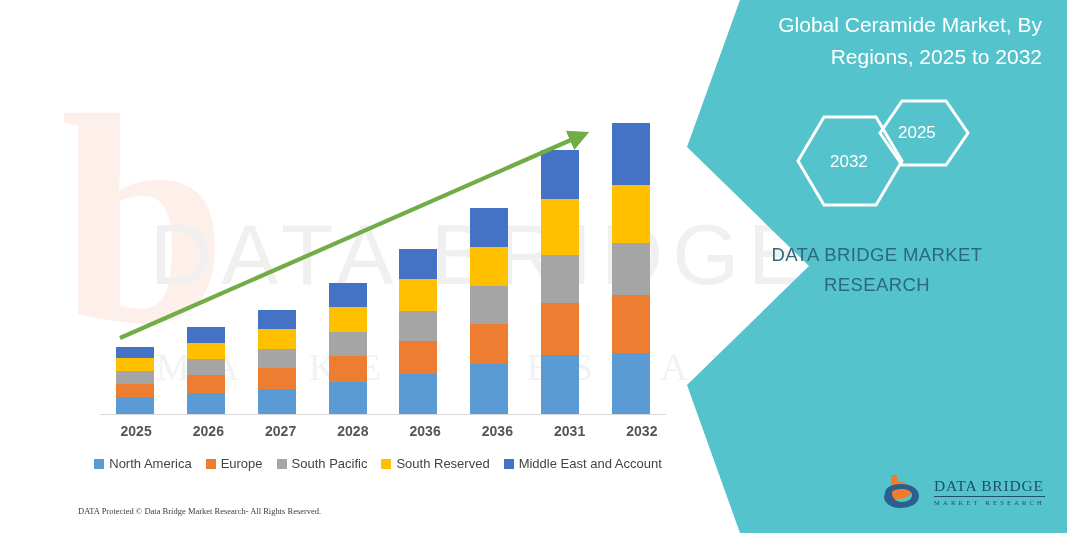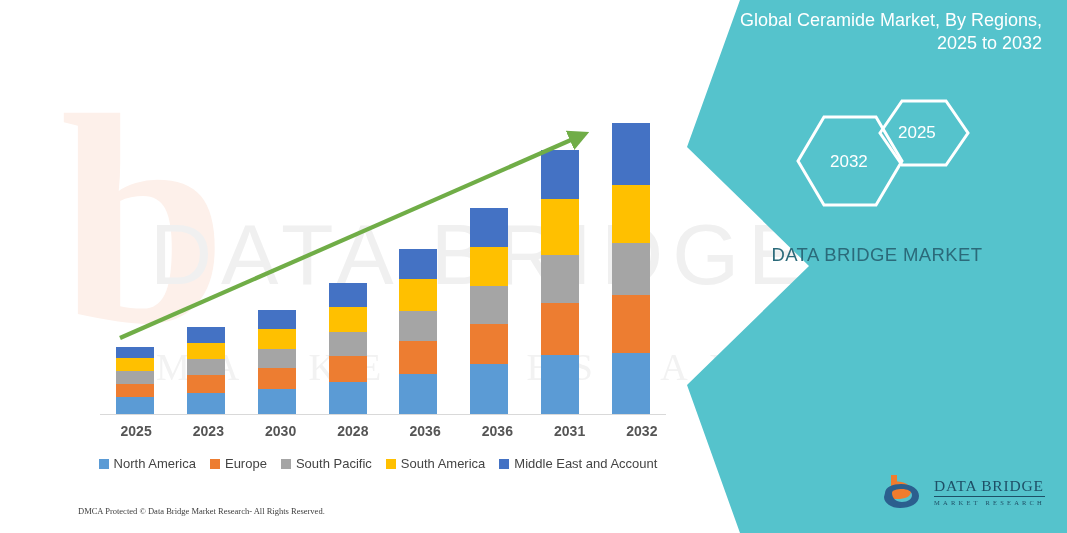--- a/index.html
+++ b/index.html
@@ -201,22 +201,22 @@
     width: 380px;
     height: 533px;
     pointer-events: none;
   }
   .panel-title {
     position: absolute;
     left: 35px;
     top: 9px;
     width: 320px;
     text-align: right;
-    font-size: 18px;
-    line-height: 23px;
+    font-size: 21px;
+    line-height: 32px;
     color: #ffffff;
     font-family: "Liberation Sans", sans-serif;
   }
   .hex-group {
     position: absolute;
     left: 105px;
     top: 95px;
     width: 200px;
     height: 120px;
   }
@@ -370,22 +370,22 @@
         <marker id="arrowhead" markerWidth="5" markerHeight="5" refX="2.6" refY="2.5" orient="auto">
           <path d="M0,0 L5,2.5 L0,5 Z" fill="#70AD47"></path>
         </marker>
       </defs>
       <line x1="42" y1="228" x2="502" y2="26" stroke="#70AD47" stroke-width="4.2" marker-end="url(#arrowhead)"></line>
     </svg>
   </div>
 
   <div class="xlabels" id="xlabels">
       <div>2025</div>
-      <div>2023</div>
-      <div>2030</div>
+      <div>2026</div>
+      <div>2027</div>
       <div>2028</div>
       <div>2036</div>
       <div>2036</div>
       <div>2031</div>
       <div>2032</div>
     </div>
 
   <div class="legend" id="legend">
       <div class="legend-item">
         <span class="legend-swatch" style="background: rgb(91, 155, 213);"></span>
@@ -394,30 +394,30 @@
       <div class="legend-item">
         <span class="legend-swatch" style="background: rgb(237, 125, 49);"></span>
         <span class="legend-label">Europe</span>
       </div>
       <div class="legend-item">
         <span class="legend-swatch" style="background: rgb(165, 165, 165);"></span>
         <span class="legend-label">South Pacific</span>
       </div>
       <div class="legend-item">
         <span class="legend-swatch" style="background: rgb(255, 192, 0);"></span>
-        <span class="legend-label">South America</span>
+        <span class="legend-label">South Reserved</span>
       </div>
       <div class="legend-item">
         <span class="legend-swatch" style="background: rgb(68, 114, 196);"></span>
         <span class="legend-label">Middle East and Account</span>
       </div>
     </div>
 
   <div class="footer">
-    <div>DMCA Protected © Data Bridge Market Research- All Rights Reserved.</div>
+    <div>DATA Protected © Data Bridge Market Research- All Rights Reserved.</div>
   </div>
 
   <svg class="panel-svg" viewBox="0 0 380 533" preserveAspectRatio="none">
     <path d="M53,0 L380,0 L380,533 L53,533 L0,385 L122,266 L0,147 Z" fill="#55C3CC"></path>
   </svg>
 
   <div class="panel-content">
 
     <div class="panel-title">Global Ceramide Market, By Regions, 2025 to 2032</div>
 
@@ -425,20 +425,21 @@
       <svg viewBox="0 0 200 120" width="200" height="120">
         <polygon points="6,66 32,22 84,22 110,66 84,110 32,110" fill="none" stroke="#ffffff" stroke-width="3"></polygon>
         <polygon points="88,38 110,6 154,6 176,38 154,70 110,70" fill="none" stroke="#ffffff" stroke-width="3"></polygon>
       </svg>
       <div class="hex-label" style="left:38px; top:57px;">2032</div>
       <div class="hex-label" style="left:106px; top:28px;">2025</div>
     </div>
 
     <div class="panel-brand">
       <div>DATA BRIDGE MARKET</div>
+      <div>RESEARCH</div>
     </div>
 
     <div class="logo-box">
       <svg width="46" height="40" viewBox="0 0 46 40">
         <path d="M12,4 L12,26 L18,26 L18,4 Z" fill="#F07C2E"></path>
         <path d="M12,10 C26,10 32,14 32,20 C32,26 26,28 18,28 L12,28 Z" fill="#F07C2E"></path>
         <path d="M6,22 C6,16 14,13 22,13 C33,13 40,18 40,25 C40,33 31,37 21,37 C12,37 5,32 5,26 Z
                  M13,22 C13,27 17,31 23,31 C29,31 33,28 33,24 C33,20 28,18 23,18 C18,18 13,19 13,22 Z" fill="#2B5F8E"></path>
       </svg>
       <div class="logo-text">

